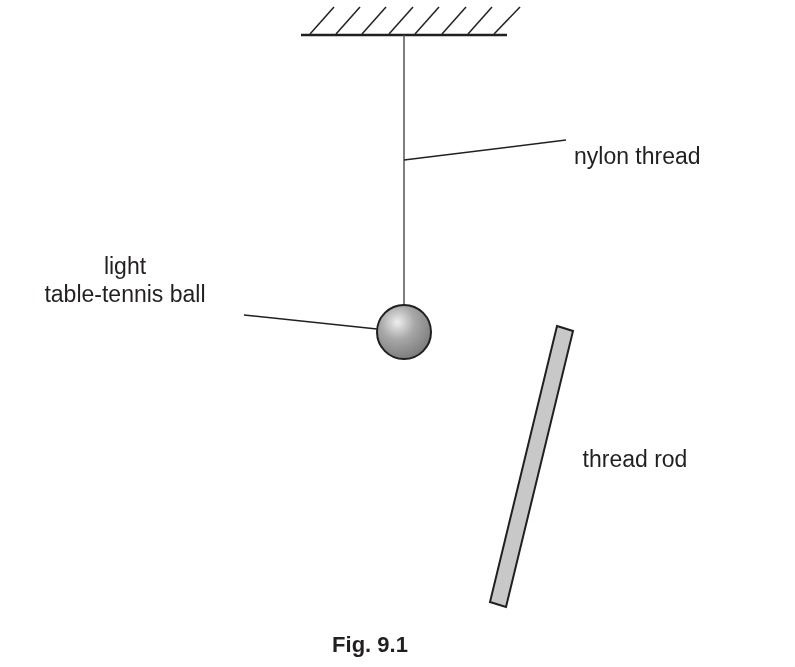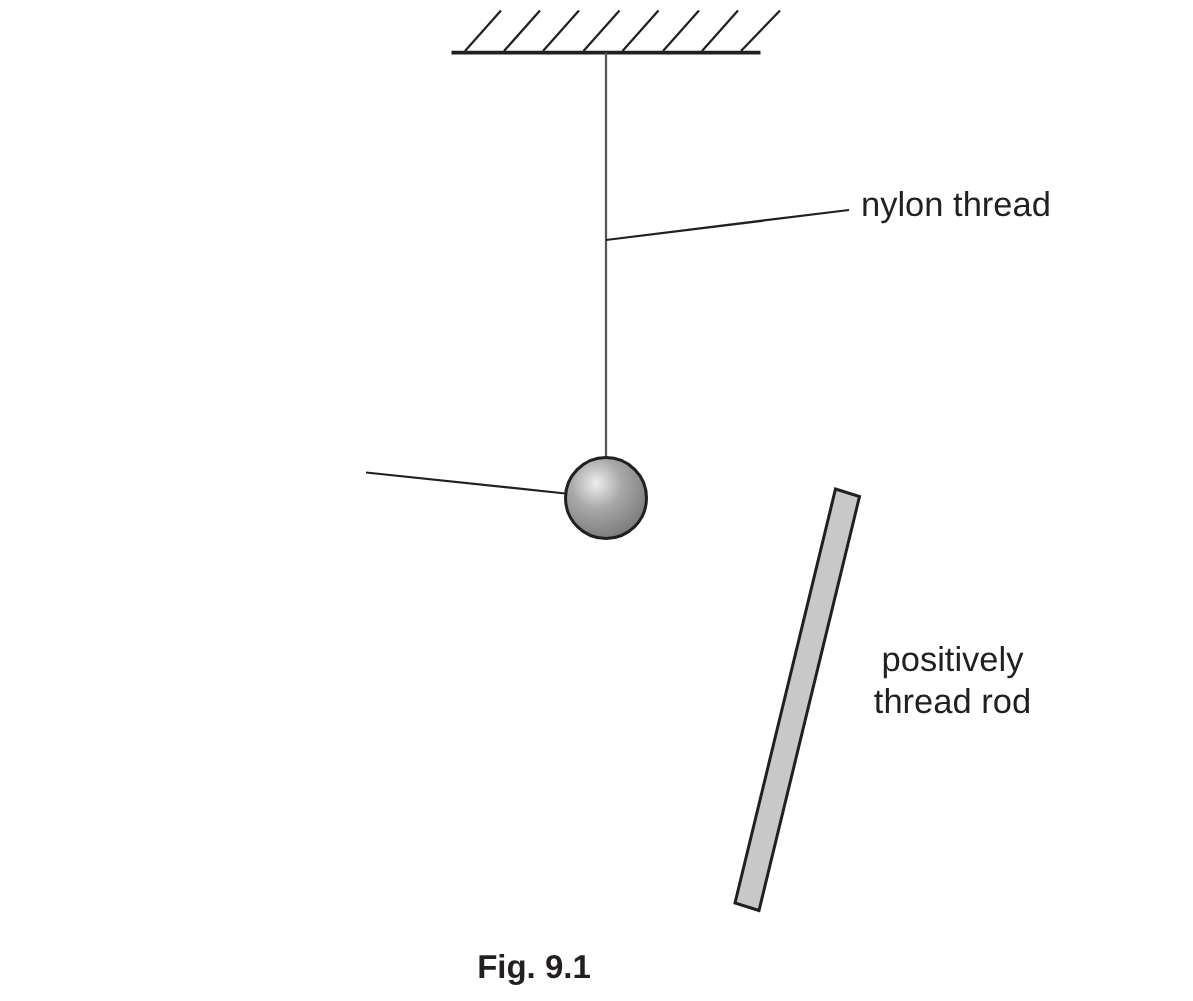--- a/index.html
+++ b/index.html
@@ -1,23 +1,23 @@
 <!DOCTYPE html>
 <html><head>
   <meta charset="utf-8">
   <style>
     html, body { margin: 0; padding: 0; background: #ffffff; }
     body { width: 795px; height: 667px; position: relative; overflow: hidden;
            font-family: "Liberation Sans", sans-serif; color: #231f20; }
     svg { position: absolute; left: 0; top: 0; }
-    .lbl { position: absolute; font-size: 23px; line-height: 28px; text-align: center; white-space: nowrap; }
+    .lbl { position: absolute; font-size: 23px; line-height: 28px; text-align: center; white-space: nowrap; margin-top: 20px; }
     #ball-label { left: 0; top: 232px; width: 250px; }
     #thread-label { left: 574px; top: 122px; text-align: left; }
     #rod-label { left: 545px; top: 425px; width: 180px; }
-    #caption { position: absolute; left: 286px; top: 632px; width: 140px; text-align: center;
+    #caption { position: absolute; left: 300px; top: 632px; width: 140px; text-align: center;
                font-weight: bold; font-size: 22px; }
   </style>
 </head>
 <body>
 
 <svg width="795" height="667" viewBox="0 0 795 667">
   <defs>
     <radialGradient id="ballGrad" cx="0.38" cy="0.32" r="0.7">
       <stop offset="0" stop-color="#eeeeee"></stop>
       <stop offset="0.45" stop-color="#a8a8a8"></stop>
@@ -46,20 +46,21 @@
   <circle cx="404" cy="332" r="27" fill="url(#ballGrad)" stroke="#231f20" stroke-width="2"></circle>
 
   <line x1="244" y1="315" x2="377" y2="329" stroke="#231f20" stroke-width="1.5"></line>
 
   <polygon points="557,326 573,331 506,607 490,602" fill="#c8c8c8" stroke="#231f20" stroke-width="2" stroke-linejoin="miter"></polygon>
 </svg>
 
 <div id="thread-label" class="lbl">nylon thread</div>
 
 <div id="ball-label" class="lbl">
+  <div>light</div>
+  <div>table-tennis ball</div>
 </div>
 
 <div id="rod-label" class="lbl">
-  <div>positively</div>
   <div>thread rod</div>
 </div>
 
 <div id="caption">Fig. 9.1</div>
 
 </body></html>

